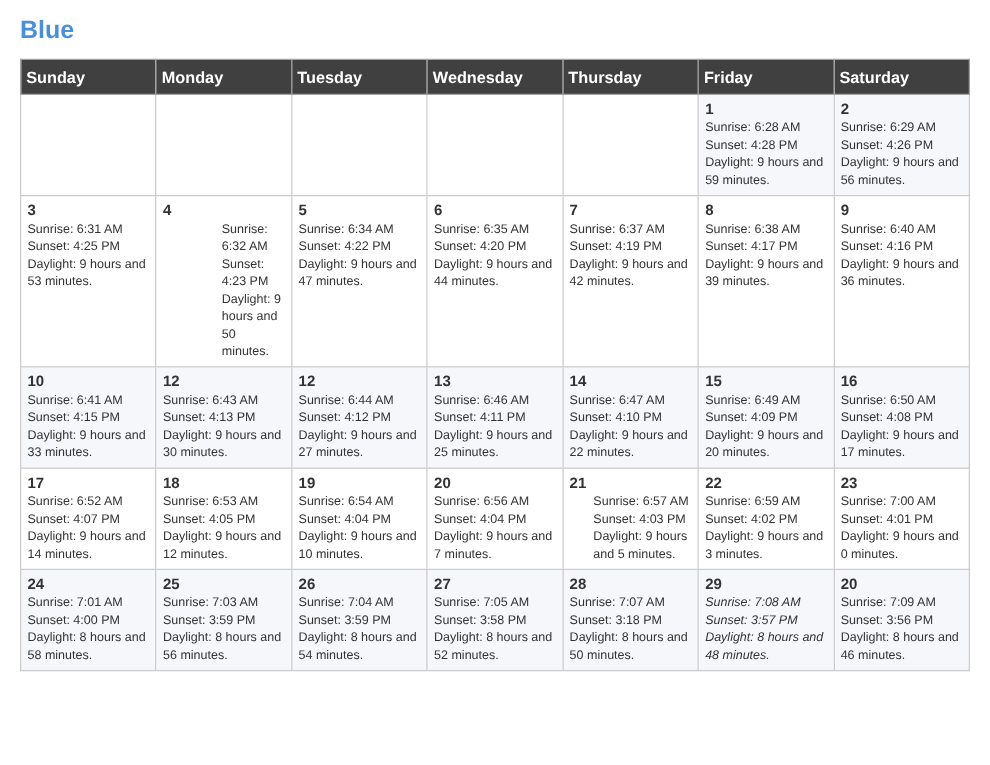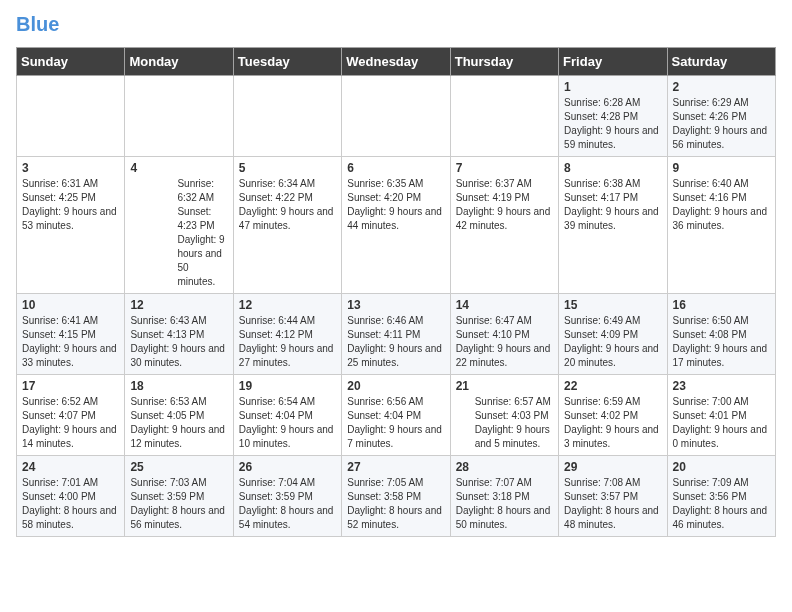--- a/index.html
+++ b/index.html
@@ -282,21 +282,21 @@
 Daylight: 8 hours and 52 minutes.</div>
         </td>
         <td>
           <span class="day-number">28</span>
           <div class="day-info" style="white-space: pre-line;">Sunrise: 7:07 AM
 Sunset: 3:18 PM
 Daylight: 8 hours and 50 minutes.</div>
         </td>
         <td>
           <span class="day-number">29</span>
-          <div class="day-info" style="white-space: pre-line;">Sunrise: 7:08 AM
+          <div class="day-info" style="white-space: pre-line; font-style: italic;">Sunrise: 7:08 AM
 Sunset: 3:57 PM
 Daylight: 8 hours and 48 minutes.</div>
         </td>
         <td>
           <span class="day-number">20</span>
           <div class="day-info" style="white-space: pre-line;">Sunrise: 7:09 AM
 Sunset: 3:56 PM
 Daylight: 8 hours and 46 minutes.</div>
         </td>
       </tr>

